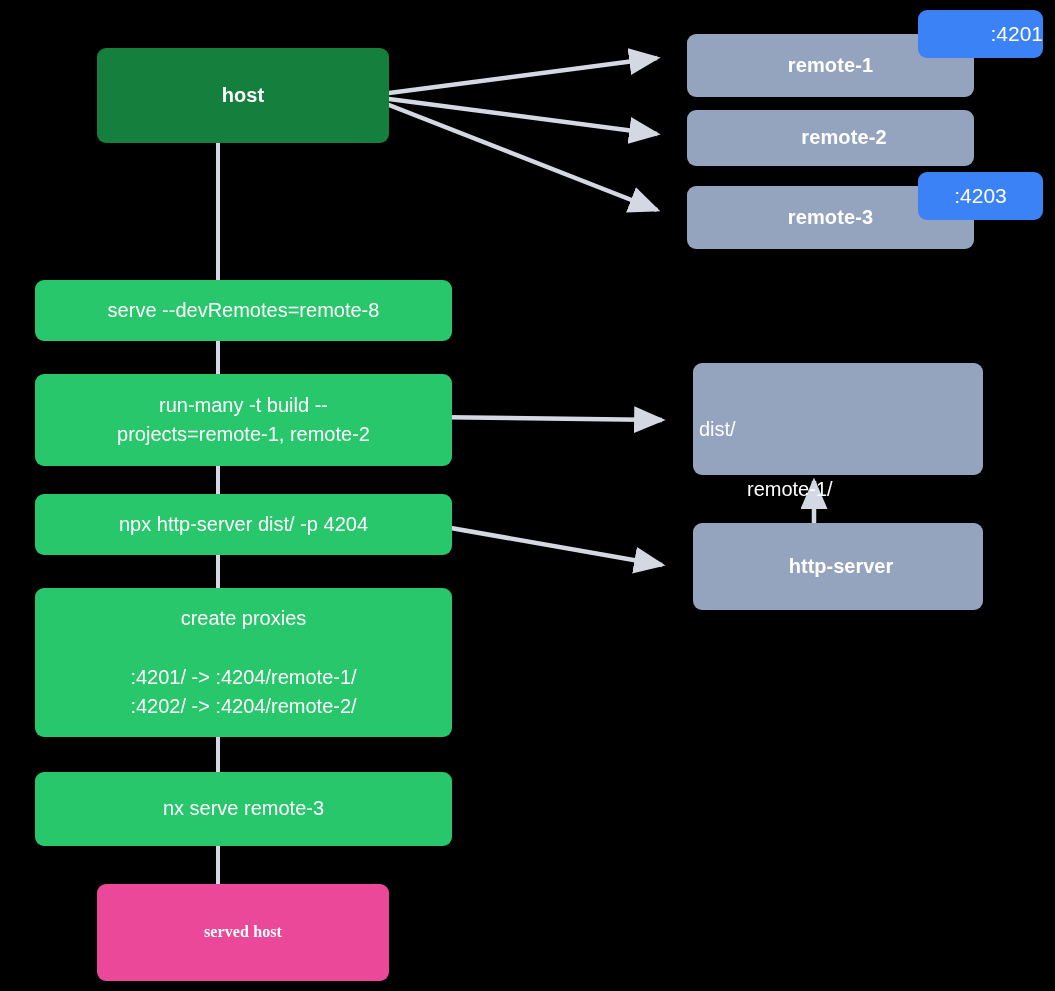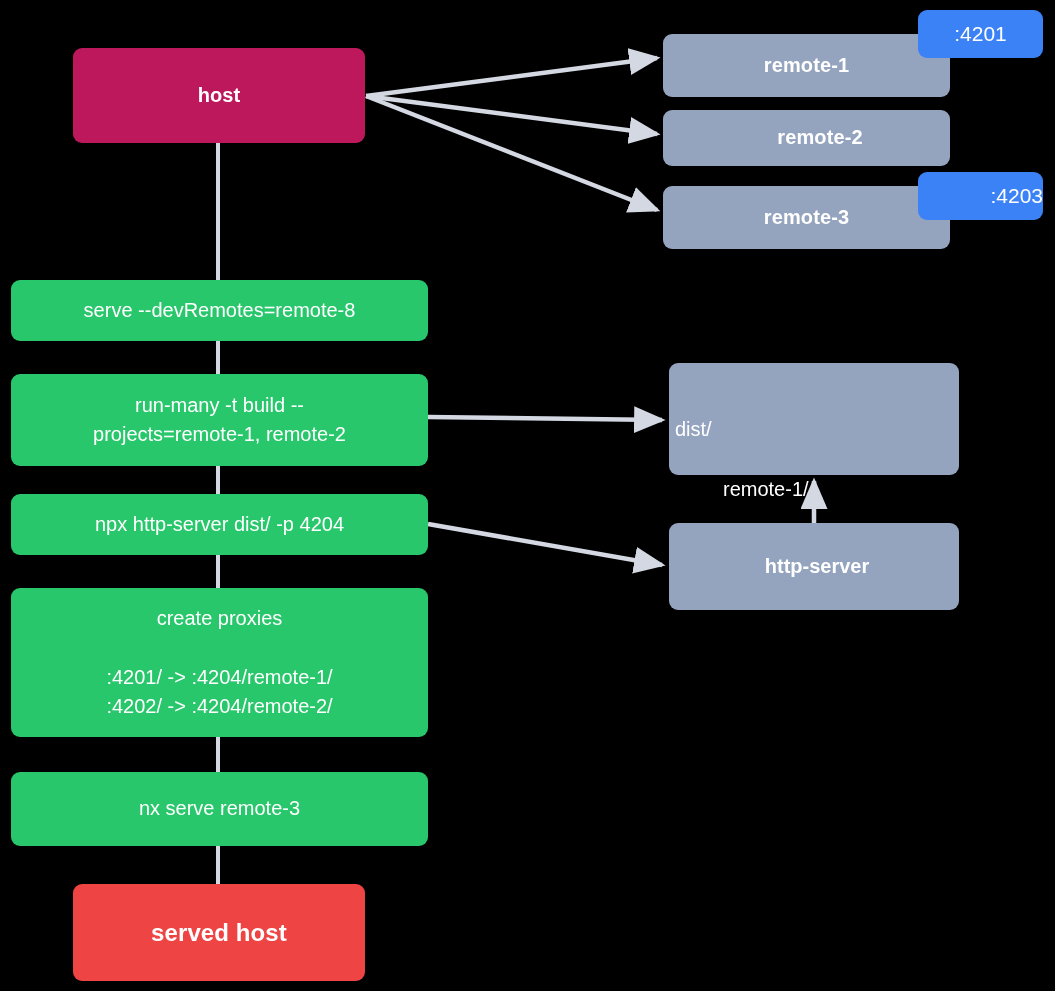--- a/index.html
+++ b/index.html
@@ -22,32 +22,34 @@
     box-sizing: border-box;
     border-radius: 9px;
     color: #ffffff;
     display: flex;
     align-items: center;
     justify-content: center;
     text-align: center;
     white-space: pre-line;
     line-height: 1.38;
     z-index: 3;
+    margin-left: 24px;
   }
   .node.host {
-    background: #be185d;
+    background: #15803d;
     font-weight: 700;
     font-size: 20px;
     letter-spacing: 0.1px;
   }
   .node.served {
-    background: #ef4444;
-    font-weight: 700;
-    font-size: 24px;
+    background: #ec4899;
+    font-weight: 700;
+    font-size: 16px;
     letter-spacing: 0.1px;
+    font-family: Liberation Serif, serif;
   }
   .node.remote {
     background: #94a3be;
     font-weight: 700;
     font-size: 20px;
     letter-spacing: 0.1px;
   }
   .node.gray {
     background: #94a3be;
     font-weight: 400;
@@ -139,32 +141,32 @@
   <div class="spine" style="left:216px; top:735px; height:39px;"></div>
   <div class="spine" style="left:216px; top:831px; height:55px;"></div>
 
   <div class="node host" style="left:73px; top:48px; width:292px; height:95px;">
     <span>host</span>
   </div>
 
   <div class="node remote" style="left:663px; top:34px; width:287px; height:63px;">
     <span>remote-1</span>
   </div>
-  <div class="badge" style="left:918px; top:10px; width:125px; height:48px;">
+  <div class="badge" style="left:918px; top:10px; width:125px; height:48px;justify-content:flex-end;">
     <span>:4201</span>
   </div>
 
   <div class="node remote" style="left:663px; top:110px; width:287px; height:56px;padding-left:27px;">
     <span>remote-2</span>
   </div>
 
   <div class="node remote" style="left:663px; top:186px; width:287px; height:63px;">
     <span>remote-3</span>
   </div>
-  <div class="badge" style="left:918px; top:172px; width:125px; height:48px;justify-content:flex-end;">
+  <div class="badge" style="left:918px; top:172px; width:125px; height:48px;">
     <span>:4203</span>
   </div>
 
   <div class="node cmd" style="left:11px; top:280px; width:417px; height:61px;">
     <span>serve --devRemotes=remote-8</span>
   </div>
 
   <div class="node cmd tall" style="left:11px; top:374px; width:417px; height:92px;">
     <span>run-many -t build --
 projects=remote-1, remote-2</span>

